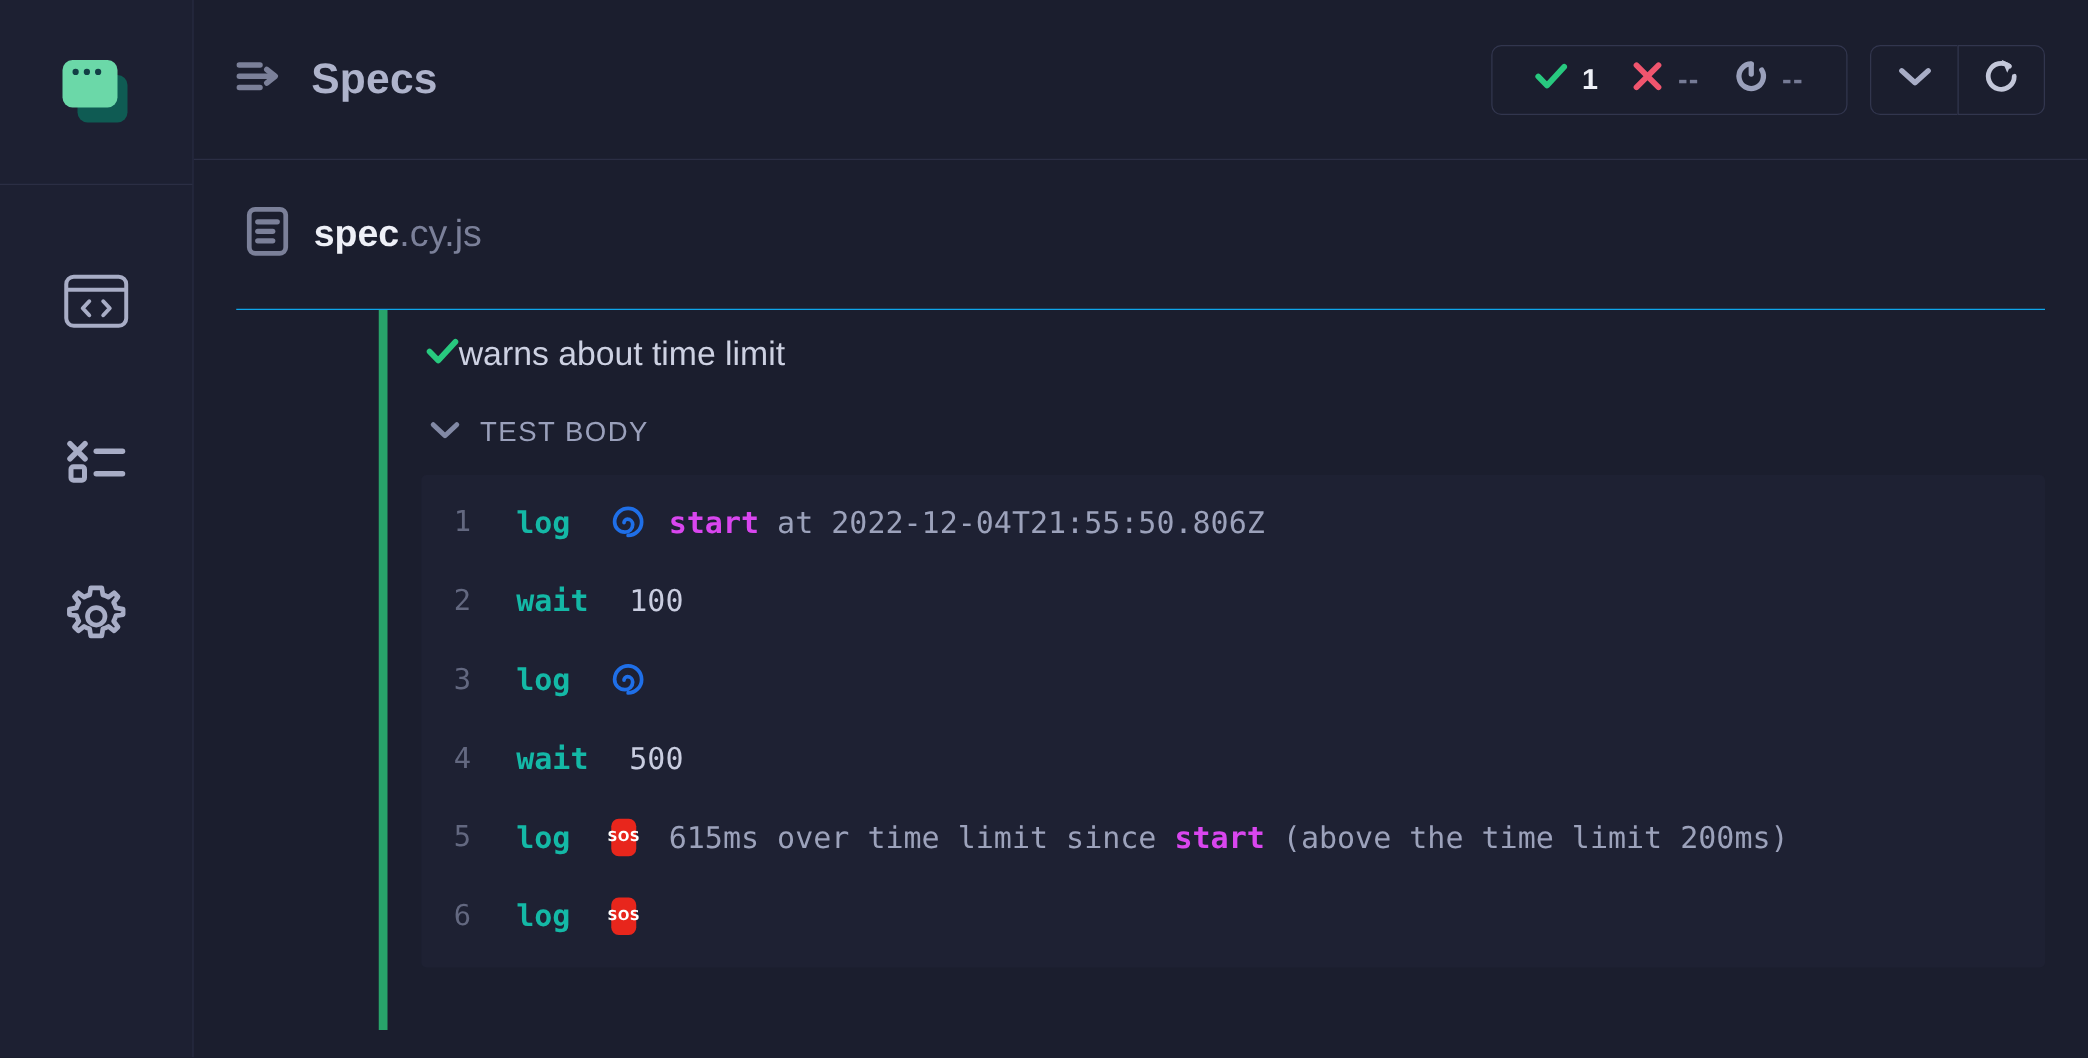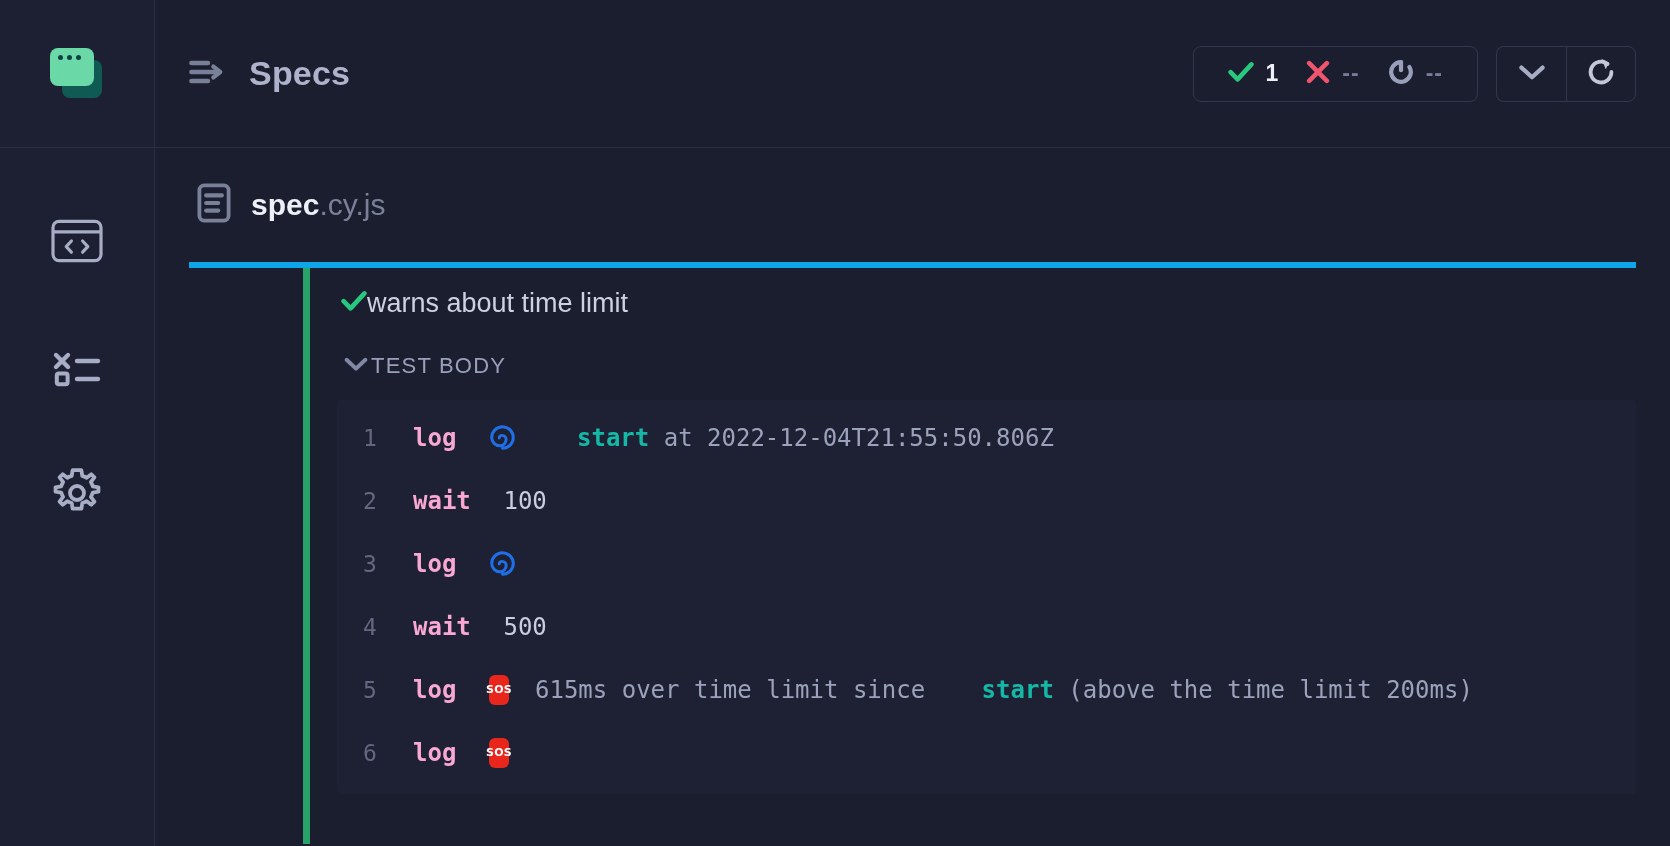--- a/index.html
+++ b/index.html
@@ -41,21 +41,21 @@
     width: 100%; height: 126px;
     display: flex; align-items: center; justify-content: center;
     cursor: pointer;
   }
   .nav-item svg { display: block; }
 
   
   .main { flex: 1; height: 846px; position: relative; background: #1b1e2e; }
 
   .topbar {
-    height: 148px; padding: 0 34px 0 34px;
+    height: 128px; padding: 0 34px 0 34px;
     display: flex; align-items: center;
     border-bottom: 1px solid #2b2e44;
     margin: 0 0 0 0;
   }
   .topbar-inner {
     width: 100%; display: flex; align-items: center; justify-content: space-between;
   }
   .title-group { display: flex; align-items: center; gap: 20px; }
   .title-text {
     font-size: 34px; color: #aeb3cb; letter-spacing: .2px;
@@ -78,21 +78,21 @@
     display: flex; align-items: center; justify-content: center;
     cursor: pointer; background: transparent;
   }
   .icon-btn.left { border-radius: 8px 0 0 8px; border-right: none; }
   .icon-btn.right { border-radius: 0 8px 8px 0; }
 
   
   .spec-header {
     height: 120px; margin: 0 34px; padding: 0 8px;
     display: flex; align-items: center; justify-content: space-between;
-    border-bottom: 6px solid #0ea5e9;
+    border-bottom: 1px solid #0ea5e9;
   }
   .spec-left { display: flex; align-items: center; gap: 20px; }
   .spec-name { font-size: 30px; color: #eef0f7; font-weight: bold; }
   .spec-name .ext { color: #7b8099; font-weight: normal; }
   .duration-badge {
     border: 1px solid #32364e; border-radius: 999px;
     padding: 9px 22px; font-size: 24px; color: #9aa0bb;
   }
 
   
@@ -103,46 +103,46 @@
   }
   .test-inner { padding-left: 34px; padding-right: 34px; }
   .test-title-row {
     display: flex; align-items: center; height: 70px;
     padding-left: 4px;
   }
   .test-title { font-size: 27px; color: #cdd1e2; }
   .check-mark { color: #28c97f; font-size: 26px; line-height: 1; font-weight: bold; }
 
   .body-toggle-row {
-    display: flex; align-items: center; gap: 2px; height: 56px; padding-left: 6px;
+    display: flex; align-items: center; gap: 15px; height: 56px; padding-left: 6px;
     cursor: pointer;
   }
   .body-toggle-label {
     font-size: 22px; color: #9aa0bb; letter-spacing: 1.2px;
   }
 
   .command-list {
     background: #1e2133; border-radius: 4px;
     padding: 6px 0 10px 0; margin-top: 6px;
     font-family: "DejaVu Sans Mono", "Liberation Mono", monospace;
   }
   .cmd-row {
     display: flex; align-items: center; height: 63px; padding-left: 26px; gap: 0;
   }
   .cmd-num {
     width: 50px; font-size: 23px; color: #636880; text-align: left;
   }
   .cmd-name {
-    width: 76px; font-size: 24px; font-weight: bold; color: #f9a8d4;
+    width: 76px; font-size: 24px; font-weight: bold; color: #14b8a6;
   }
   .cmd-emoji {
     width: 46px; font-size: 24px; display: inline-flex; align-items: center;
   }
   .cmd-msg { font-size: 24px; color: #9ca2bb; white-space: pre; }
-  .cmd-msg b { color: #14b8a6; font-weight: bold; margin-left: 42px; }
+  .cmd-msg b { color: #d946ef; font-weight: bold; }
   .cmd-msg .plain { color: #c9cde0; }
   .emoji-sos {
     display: inline-flex; align-items: center; justify-content: center;
     width: 20px; height: 30px; border-radius: 6px;
     background: #e8261c; color: #fff;
     font-size: 11px; font-weight: bold;
     font-family: "DejaVu Sans", sans-serif; letter-spacing: .3px;
   }
 </style>
 </head>

